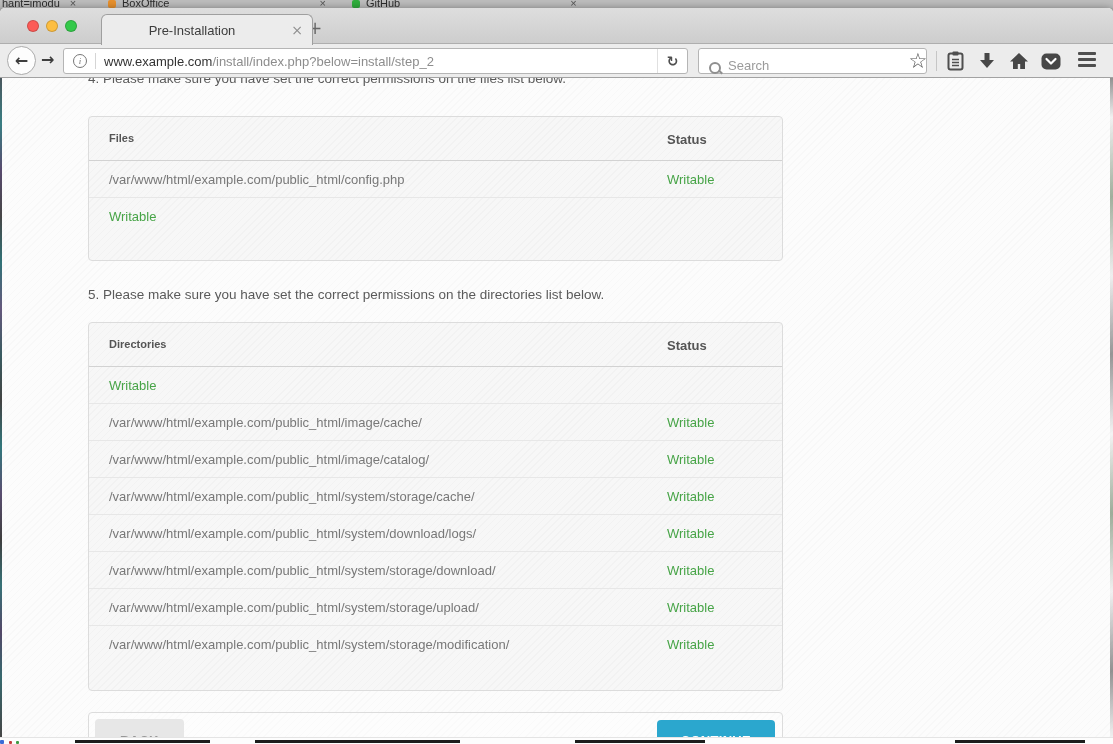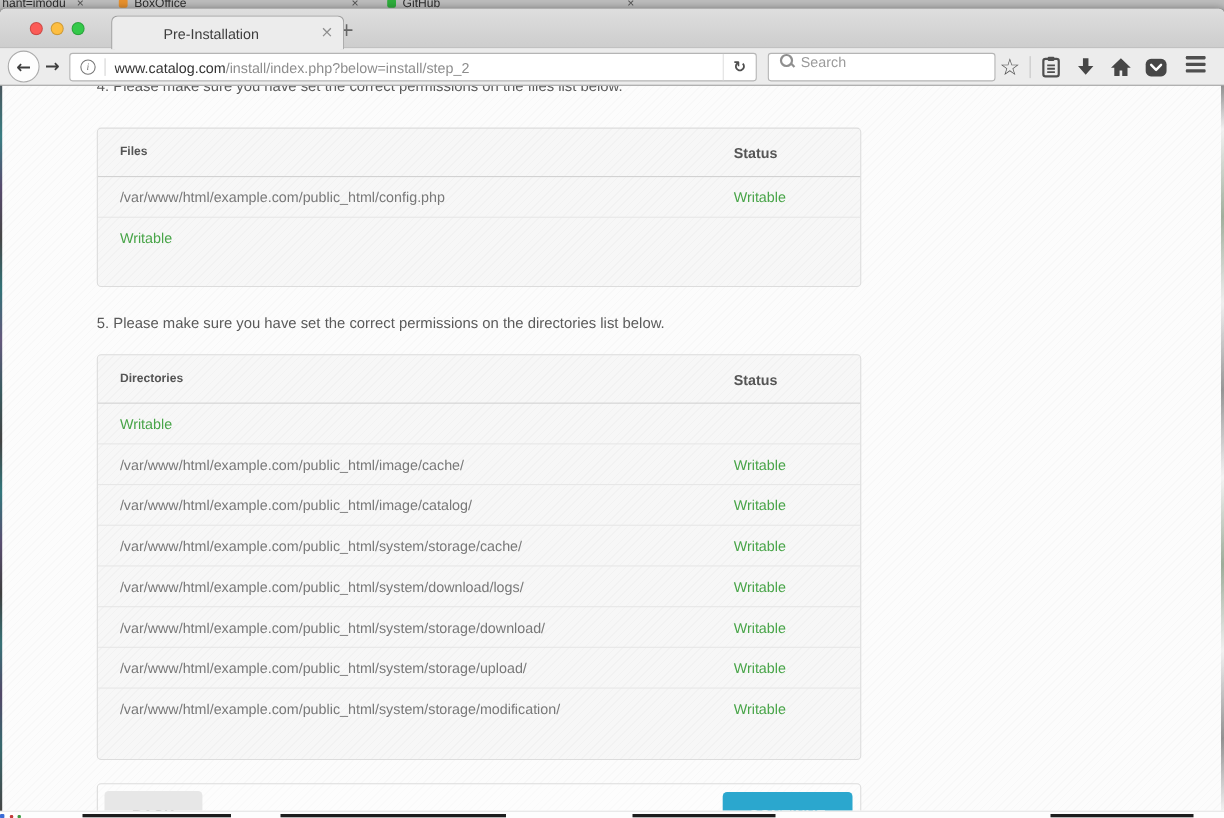--- a/index.html
+++ b/index.html
@@ -82,23 +82,23 @@
   }
   .url-divider { width:1px; height:16px; background:#d5d5d5; margin:0 8px; flex:0 0 auto; }
   .url-text { font-size:13px; white-space:nowrap; overflow:hidden; flex:1; }
   .url-domain { color:#333; }
   .url-path { color:#8d8d8d; }
   .btn-reload {
     flex:0 0 auto; width:30px; height:24px; border-left:1px solid #e0e0e0;
     text-align:center; line-height:24px; font-size:14px; color:#4f4f4f; font-weight:bold;
   }
   .searchbar {
-    position:absolute; left:698px; top:4px; width:207px; height:26px;
+    position:absolute; left:698px; top:4px; width:229px; height:26px;
     background:#fff; border:1px solid #b5b5b5; border-radius:3px;
-    display:flex; align-items:flex-start;
+    display:flex; align-items:flex-end;
   }
   .mag { position:relative; width:11px; height:11px; margin:0 8px 0 10px; flex:0 0 auto; }
   .mag::before { content:""; position:absolute; left:0; top:0; width:8px; height:8px; border:2px solid #8f8f8f; border-radius:50%; }
   .mag::after { content:""; position:absolute; left:9px; top:9px; width:2px; height:5px; background:#8f8f8f; transform:rotate(-45deg); transform-origin:top left; }
   .search-input {
     border:none; outline:none; background:transparent; flex:1;
     font-size:13px; color:#444; font-family:"Liberation Sans", sans-serif;
   }
   .search-input::placeholder { color:#9b9b9b; }
 
@@ -204,21 +204,21 @@
     <span class="newtab uicon">+</span>
   </div>
 
   <div class="navbar">
     <span class="btn-back uicon">←</span>
     <span class="btn-fwd uicon">→</span>
 
     <div class="urlbar">
       <span class="info-icon">i</span>
       <span class="url-divider"></span>
-      <span class="url-text"><span class="url-domain">www.catalog.com</span><span class="url-path">/install/index.php?below=install/step_2</span></span>
+      <span class="url-text"><span class="url-domain">www.example.com</span><span class="url-path">/install/index.php?below=install/step_2</span></span>
       <span class="btn-reload uicon">↻</span>
     </div>
 
     <div class="searchbar">
       <span class="mag"></span>
       <input class="search-input" placeholder="Search" style="">
     </div>
 
     <div class="nav-icons">
       <span class="nav-ic star uicon">☆</span>

